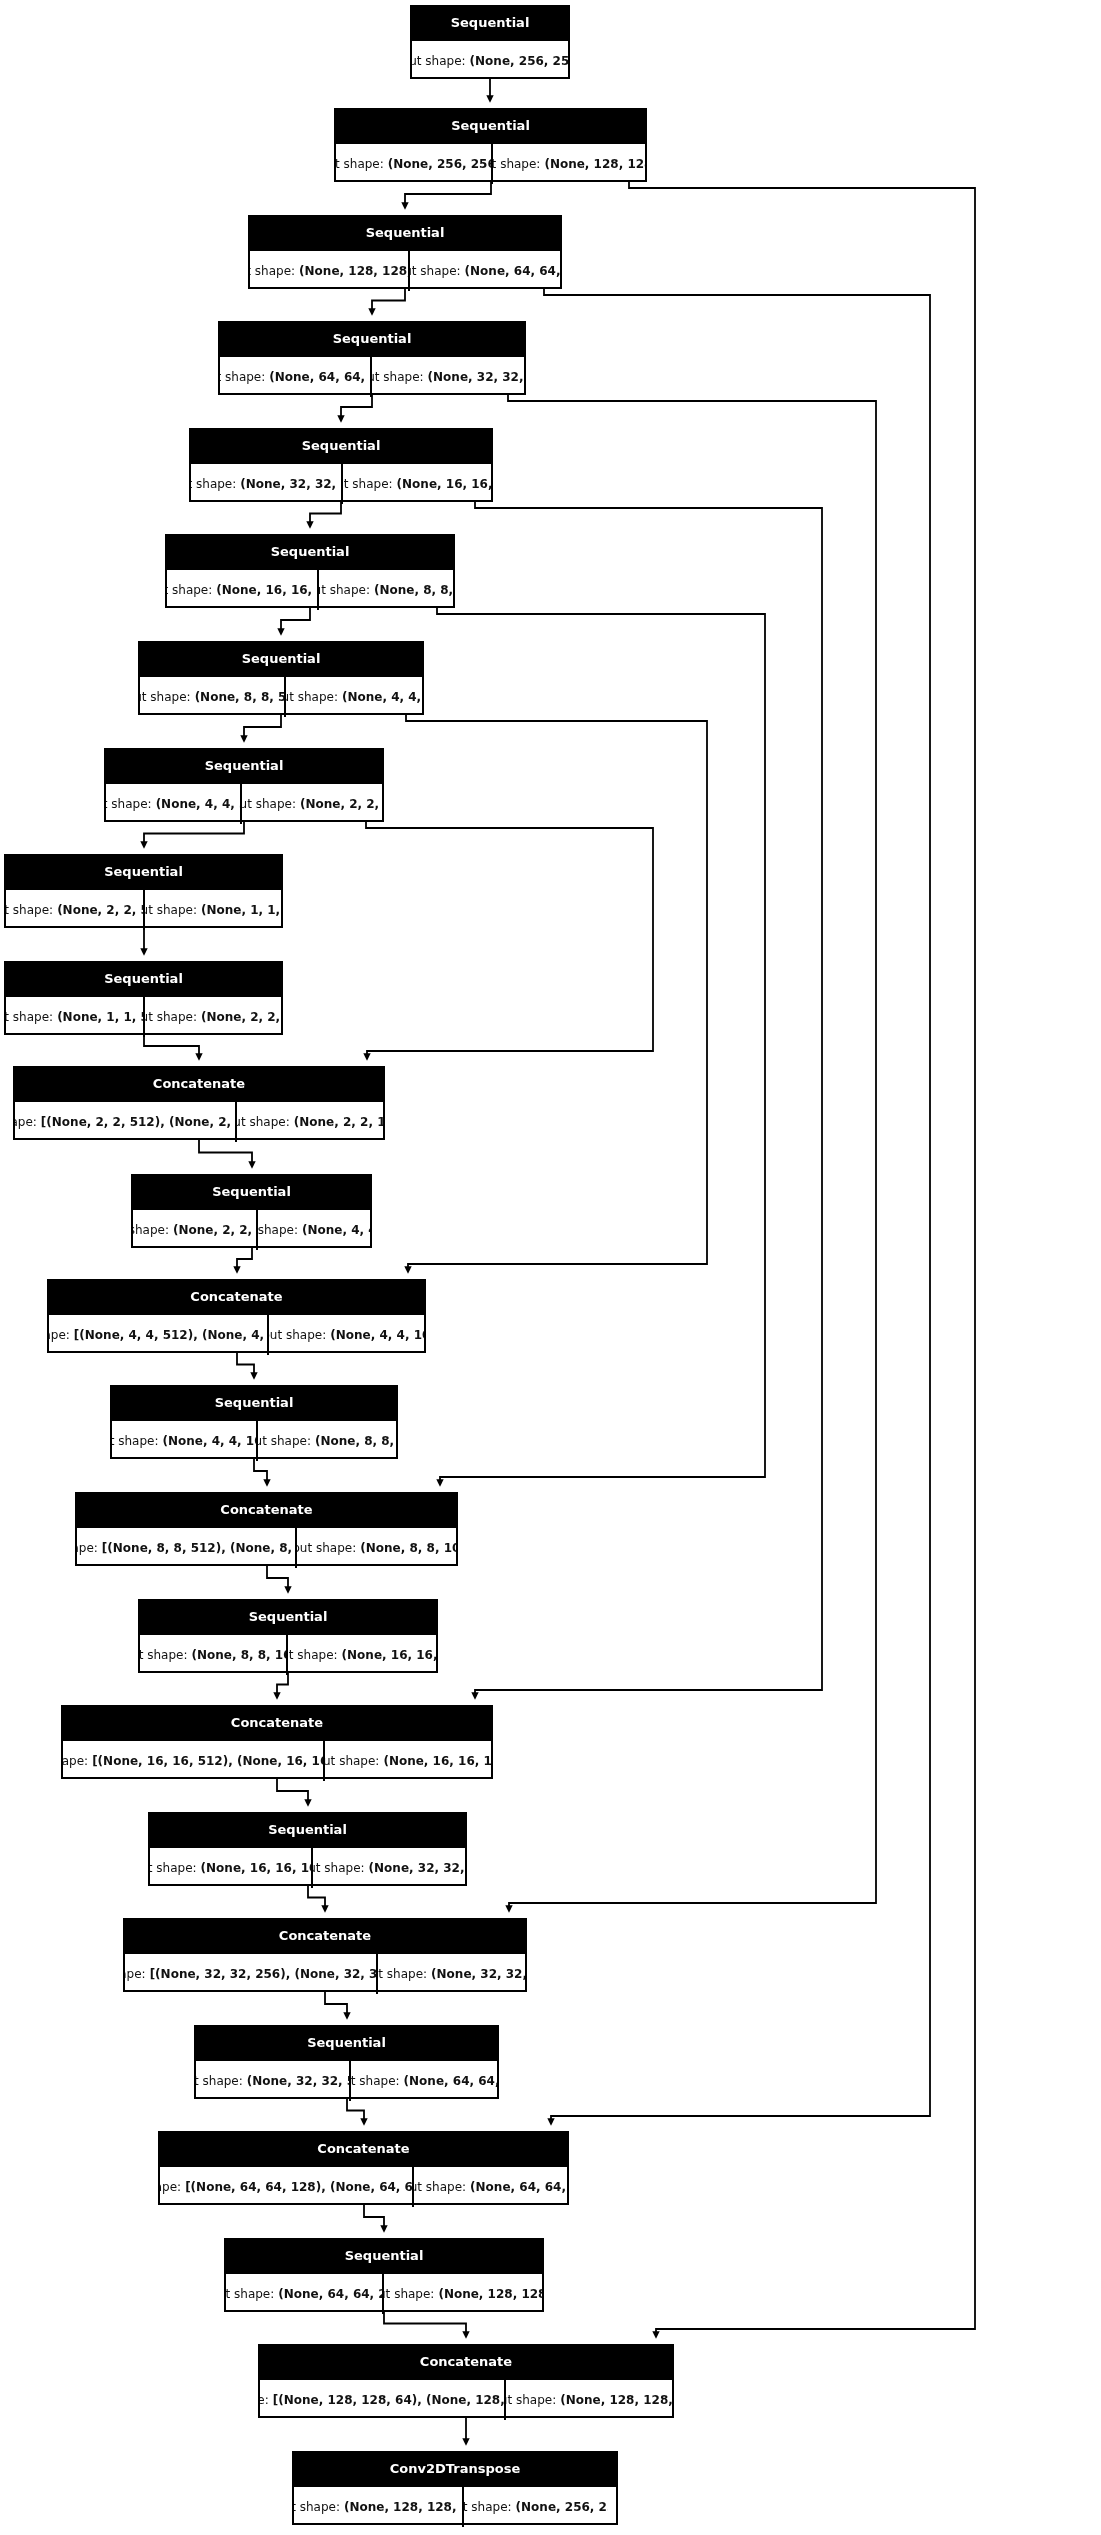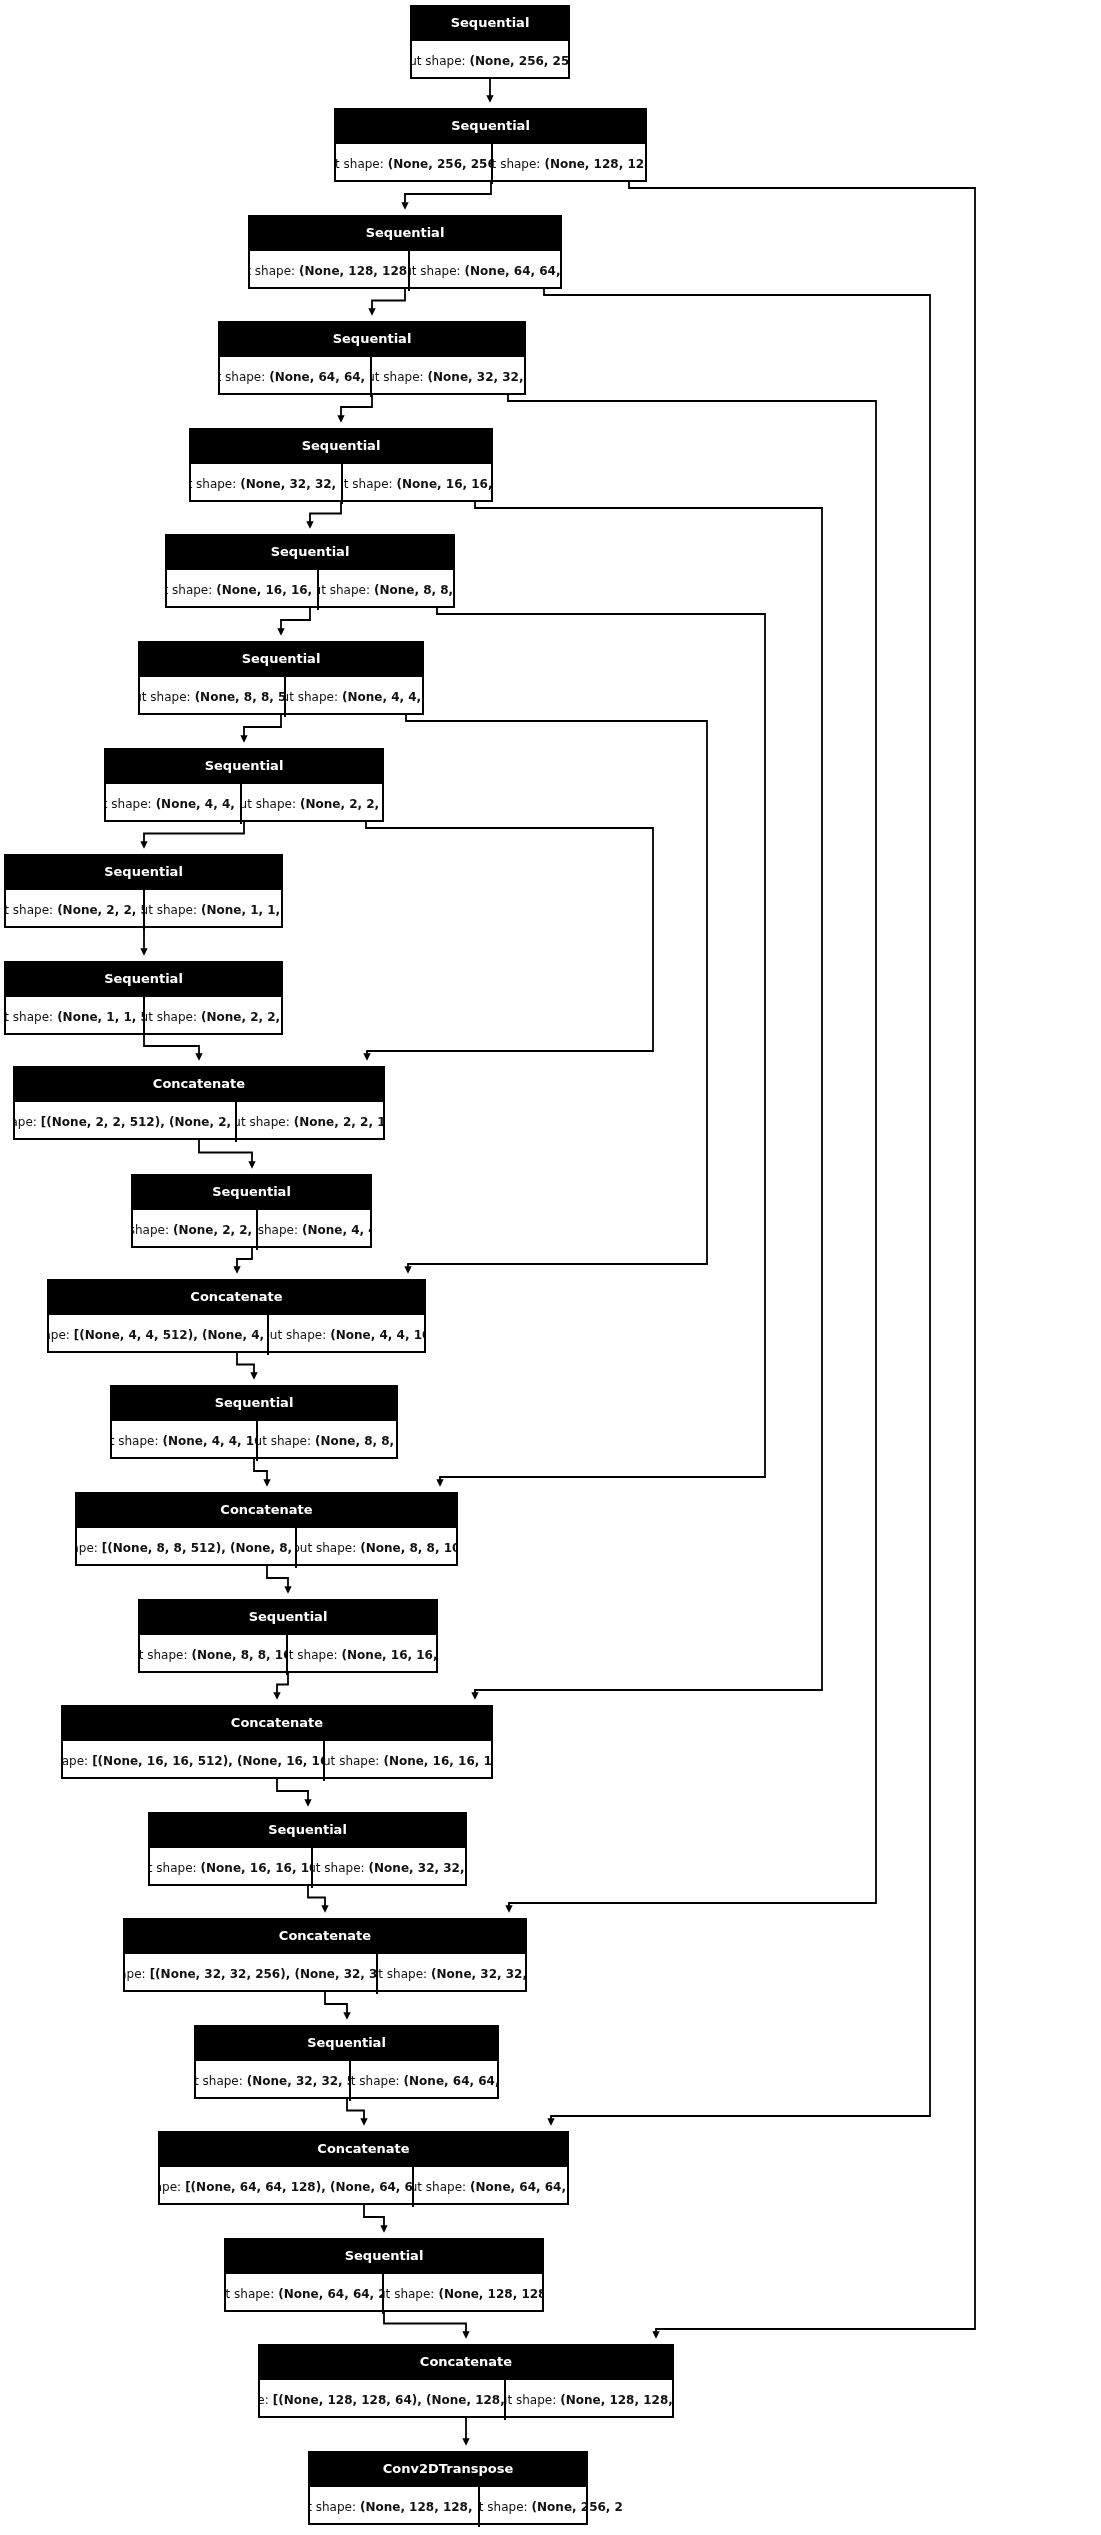--- a/index.html
+++ b/index.html
@@ -406,21 +406,21 @@
           <div class="shape-cell in" style="width: 246px;">
             <span class="lbl">Input shape:</span>
             <span class="val">[(None, 128, 128, 64), (None, 128, 128, 64)]</span>
           </div>
           <div class="shape-cell out" style="width: 166px;">
             <span class="lbl">Output shape:</span>
             <span class="val">(None, 128, 128, 128)</span>
           </div>
         </div>
       </div>
-      <div class="node" style="left: 308px; top: 2451px; width: 280px; height: 74px;">
+      <div class="node" style="left: 292px; top: 2451px; width: 326px; height: 74px;">
         <div class="node-title">Conv2DTranspose</div>
         <div class="node-shapes" style="height: 40px;">
           <div class="shape-cell in" style="width: 170px;">
             <span class="lbl">Input shape:</span>
             <span class="val">(None, 128, 128, 128)</span>
           </div>
           <div class="shape-cell out" style="width: 144px;">
             <span class="lbl">Output shape:</span>
             <span class="val">(None, 256, 256, 3)</span>
           </div>

